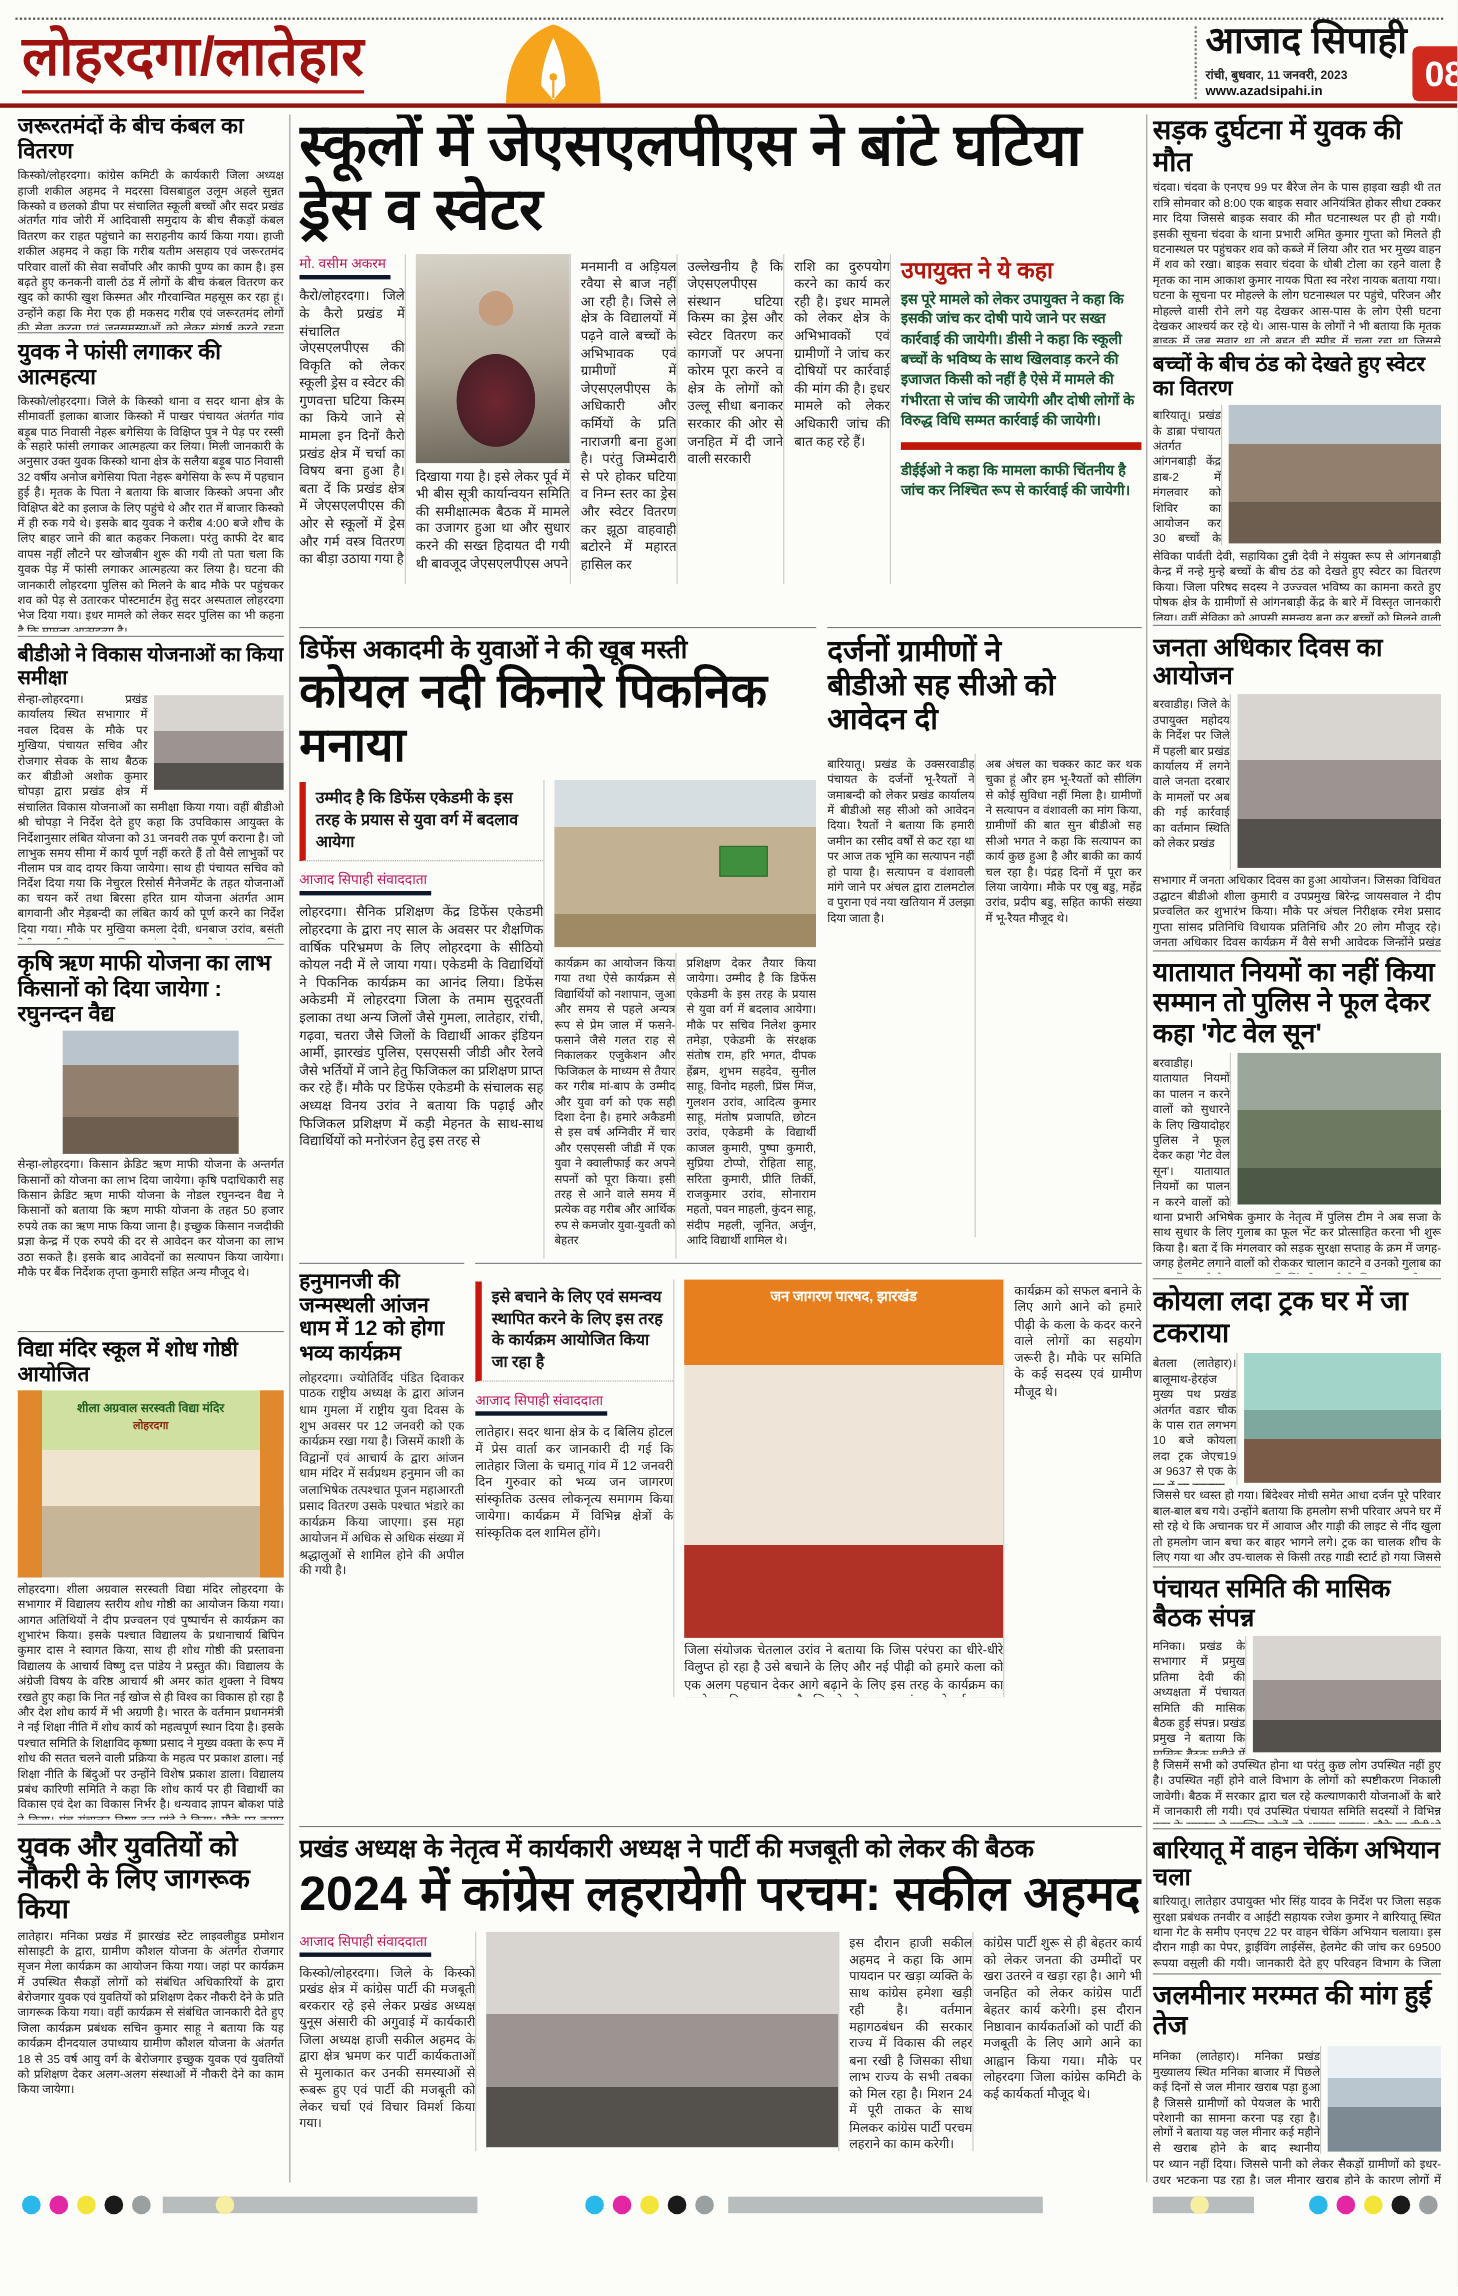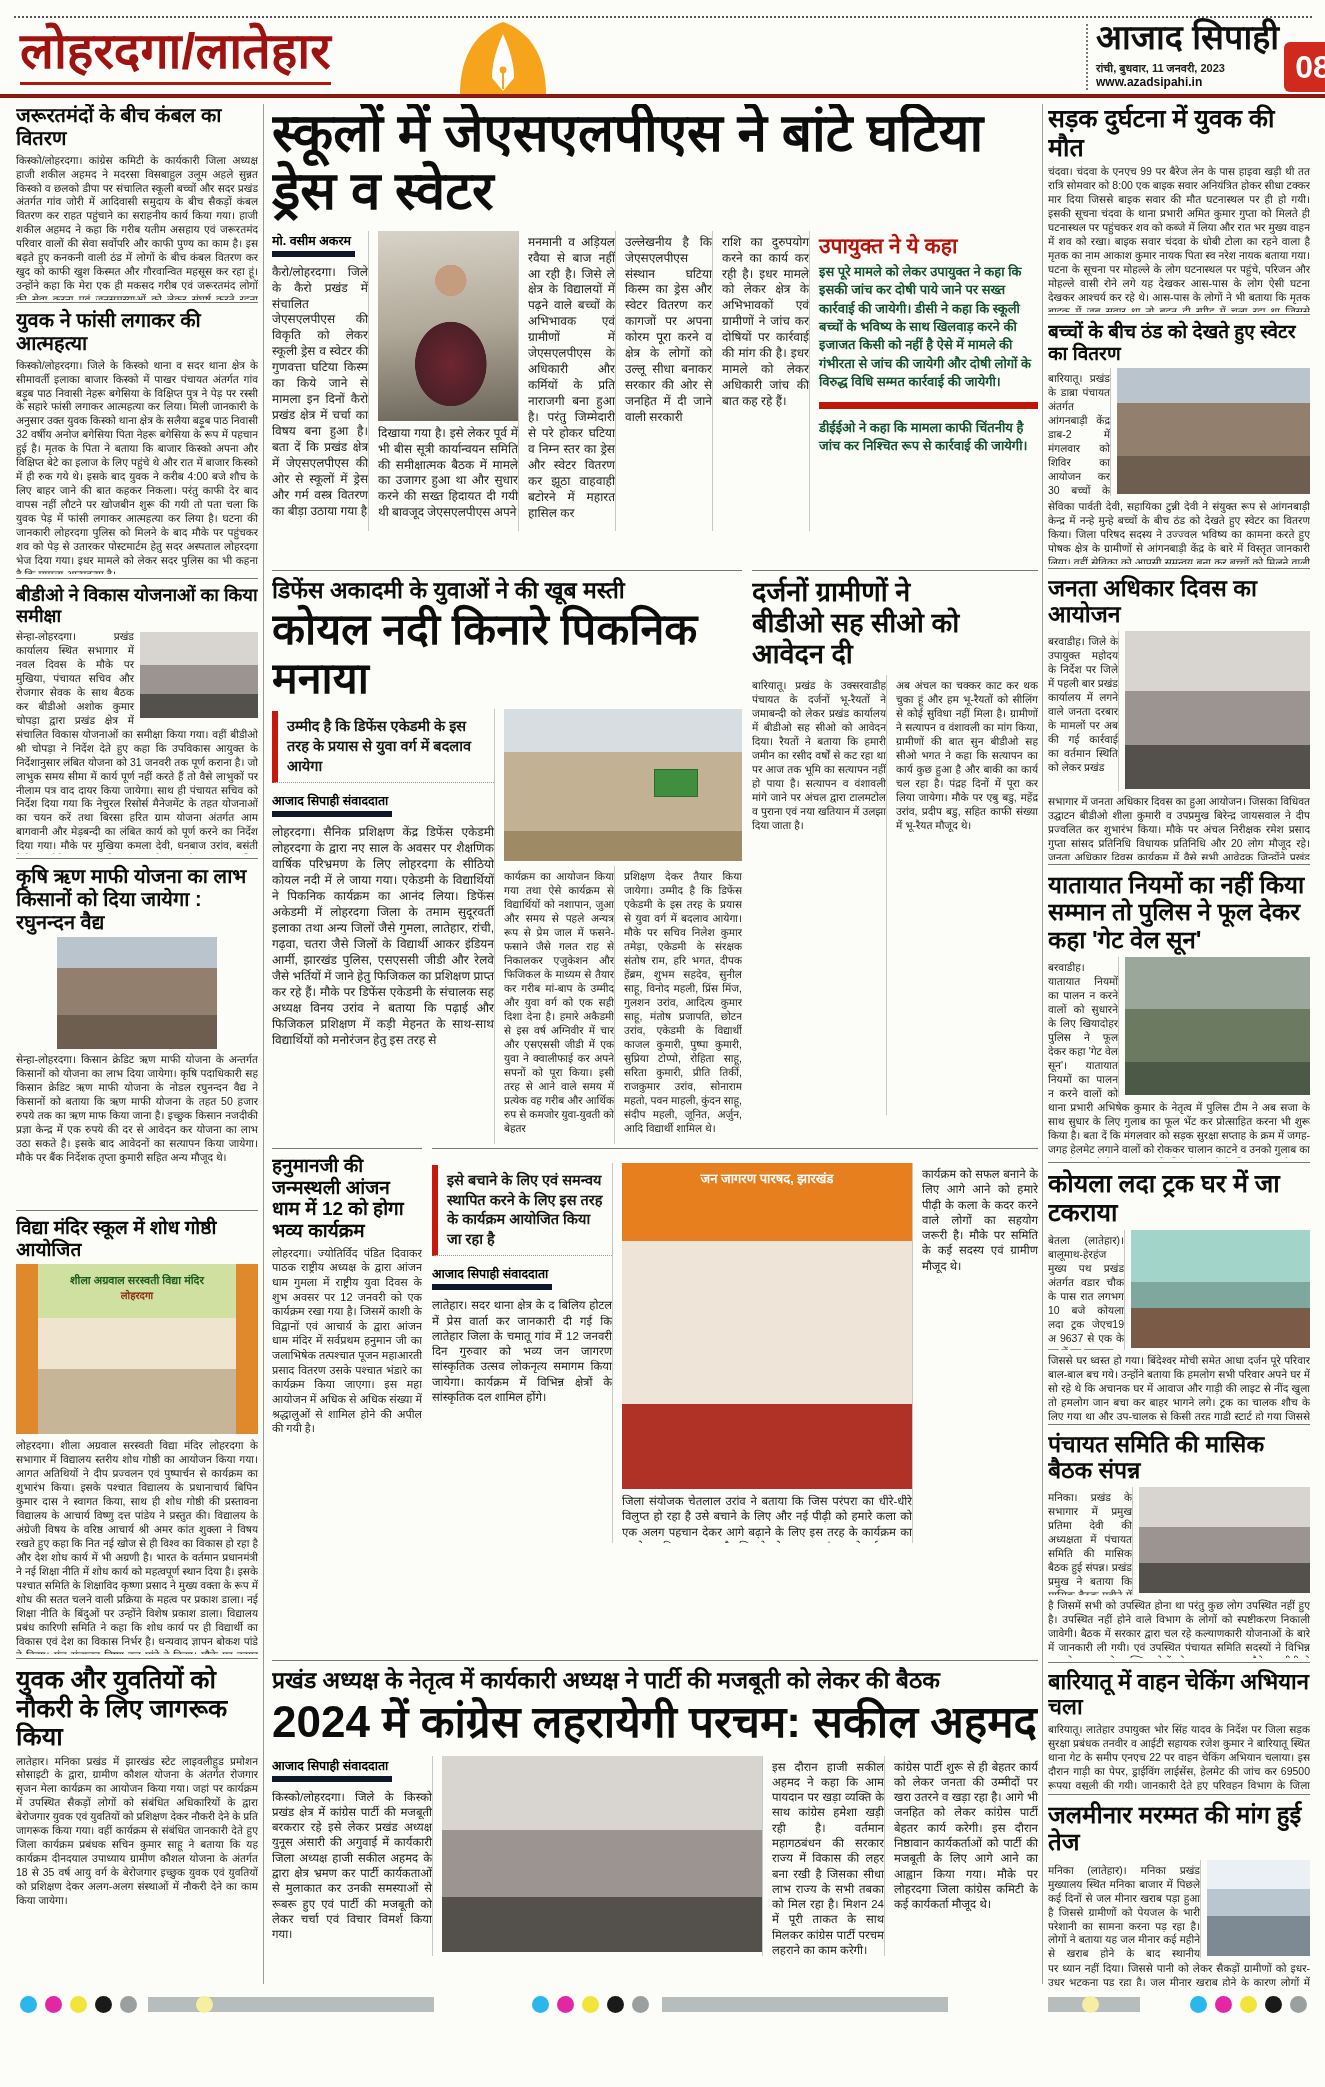--- a/index.html
+++ b/index.html
@@ -22,22 +22,22 @@
   
   .vr{position:absolute;width:0;border-left:1px solid #9a9a9a;}
   
   .art{position:absolute;overflow:hidden;box-sizing:border-box;}
   .art.sep{border-top:1px solid #777;padding-top:6px;}
   .hl{margin:0 0 4px 0;font-weight:800;color:#0d0d0d;line-height:1.14;}
   .body{margin:4px 0 0 0;font-size:10.5px;line-height:1.33;text-align:justify;color:#1c1c1c;}
   .row{display:flex;overflow:hidden;}
   .col{box-sizing:border-box;padding:0 0 0 9px;border-left:1px solid #c7c7c7;overflow:hidden;}
   .col:first-child{border-left:none;padding-left:0;}
-  .byline{display:inline-block;font-size:12.5px;font-weight:700;border-bottom:6px solid #0f172a;
-          padding:0 4px 2px 0;margin-bottom:4px;color:#000000;}
+  .byline{display:inline-block;font-size:12.5px;font-weight:400;border-bottom:4px solid #0f172a;
+          padding:0 4px 2px 0;margin-bottom:4px;color:#be185d;}
   .kicker{font-size:23px;font-weight:800;color:#0d0d0d;margin:0 0 2px 0;line-height:1.15;}
   .quote{border-left:6px solid #c7180e;padding:6px 4px 6px 9px;font-size:14.5px;font-weight:700;
          line-height:1.35;border-bottom:1px dotted #999;margin:2px 0 8px 0;color:#181818;}
   .sb-title{color:#b3150b;font-size:21px;font-weight:800;margin-bottom:4px;}
   .sb-body{font-size:13px;font-weight:600;line-height:1.42;margin:0;text-align:left;color:#14532d;}
   .sb-bar{height:7px;background:#c01608;margin:10px 0;}
   
   .ph{position:relative;overflow:hidden;background:linear-gradient(180deg,#cfcac2 0%,#948d82 55%,#5f584e 100%);}
   .ph-main{background:radial-gradient(ellipse 46% 40% at 52% 70%,#6e2630 0%,#4c2028 55%,rgba(0,0,0,0) 56%),
            radial-gradient(circle 26px at 52% 26%,#c49c7e 0%,#c49c7e 60%,rgba(0,0,0,0) 61%),
@@ -171,21 +171,21 @@
           <div class="col" style="flex:1">
             <p class="body">प्रशिक्षण देकर तैयार किया जायेगा। उम्मीद है कि डिफेंस एकेडमी के इस तरह के प्रयास से युवा वर्ग में बदलाव आयेगा। मौके पर सचिव निलेश कुमार तमेड़ा, एकेडमी के संरक्षक संतोष राम, हरि भगत, दीपक हेंब्रम, शुभम सहदेव, सुनील साहू, विनोद महली, प्रिंस मिंज, गुलशन उरांव, आदित्य कुमार साहू, मंतोष प्रजापति, छोटन उरांव, एकेडमी के विद्यार्थी काजल कुमारी, पुष्पा कुमारी, सुप्रिया टोप्पो, रोहिता साहू, सरिता कुमारी, प्रीति तिर्की, राजकुमार उरांव, सोनाराम महतो, पवन माहली, कुंदन साहू, संदीप महली, जूनित, अर्जुन, आदि विद्यार्थी शामिल थे।</p>
           </div>
         </div>
       </div>
     </div>
   </div>
 
   <div class="art sep" style="left:752px;top:570px;width:286px;height:574px">
     <h2 class="hl" style="font-size:27px;width:210px">दर्जनों ग्रामीणों ने बीडीओ सह सीओ को आवेदन दी</h2>
-    <div class="row" style="margin-top:6px;height:440px">
+    <div class="row" style="margin-top:16px;height:440px">
       <div class="col" style="width:134px">
         <p class="body">बारियातू। प्रखंड के उक्सरवाडीह पंचायत के दर्जनों भू-रैयतों ने जमाबन्दी को लेकर प्रखंड कार्यालय में बीडीओ सह सीओ को आवेदन दिया। रैयतों ने बताया कि हमारी जमीन का रसीद वर्षों से कट रहा था पर आज तक भूमि का सत्यापन नहीं हो पाया है। सत्यापन व वंशावली मांगे जाने पर अंचल द्वारा टालमटोल व पुराना एवं नया खतियान में उलझा दिया जाता है।</p>
       </div>
       <div class="col" style="flex:1">
         <p class="body">अब अंचल का चक्कर काट कर थक चुका हूं और हम भू-रैयतों को सीलिंग से कोई सुविधा नहीं मिला है। ग्रामीणों ने सत्यापन व वंशावली का मांग किया, ग्रामीणों की बात सुन बीडीओ सह सीओ भगत ने कहा कि सत्यापन का कार्य कुछ हुआ है और बाकी का कार्य चल रहा है। पंद्रह दिनों में पूरा कर लिया जायेगा। मौके पर एबु बडु, महेंद्र उरांव, प्रदीप बडु, सहित काफी संख्या में भू-रैयत मौजूद थे।</p>
       </div>
     </div>
   </div>
 
   <div class="art sep" style="left:272px;top:1148px;width:150px;height:506px">

